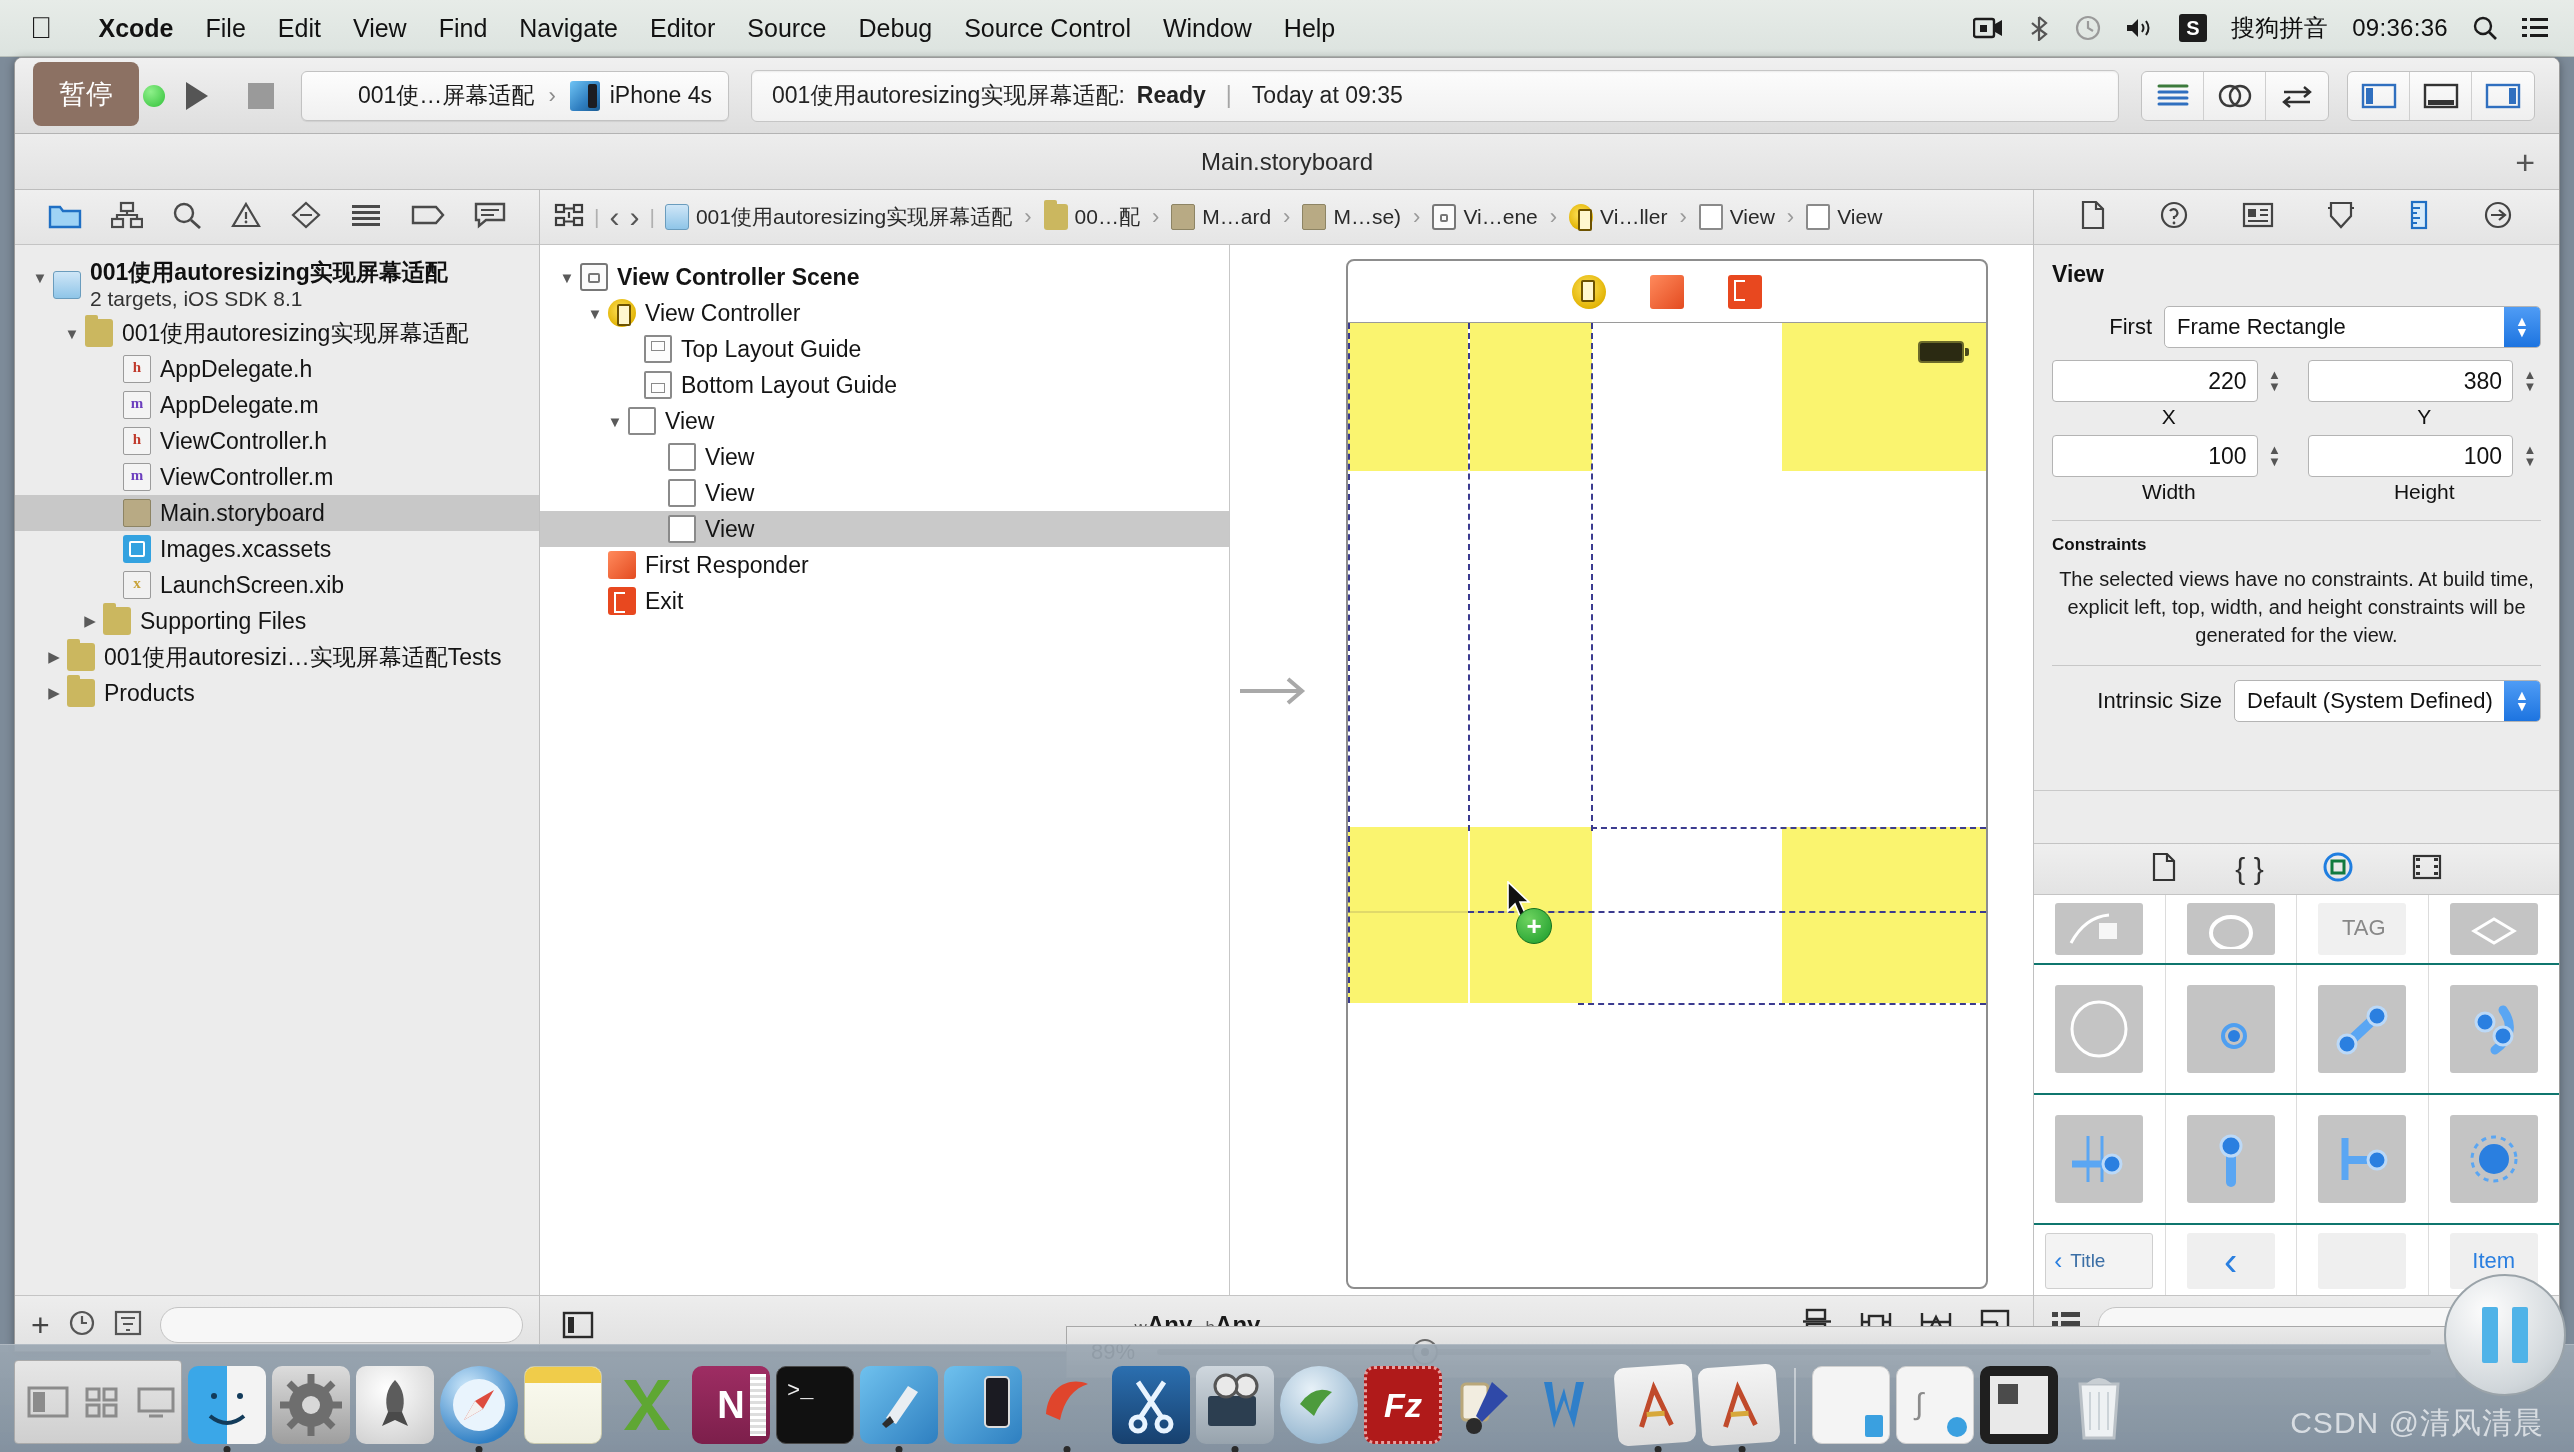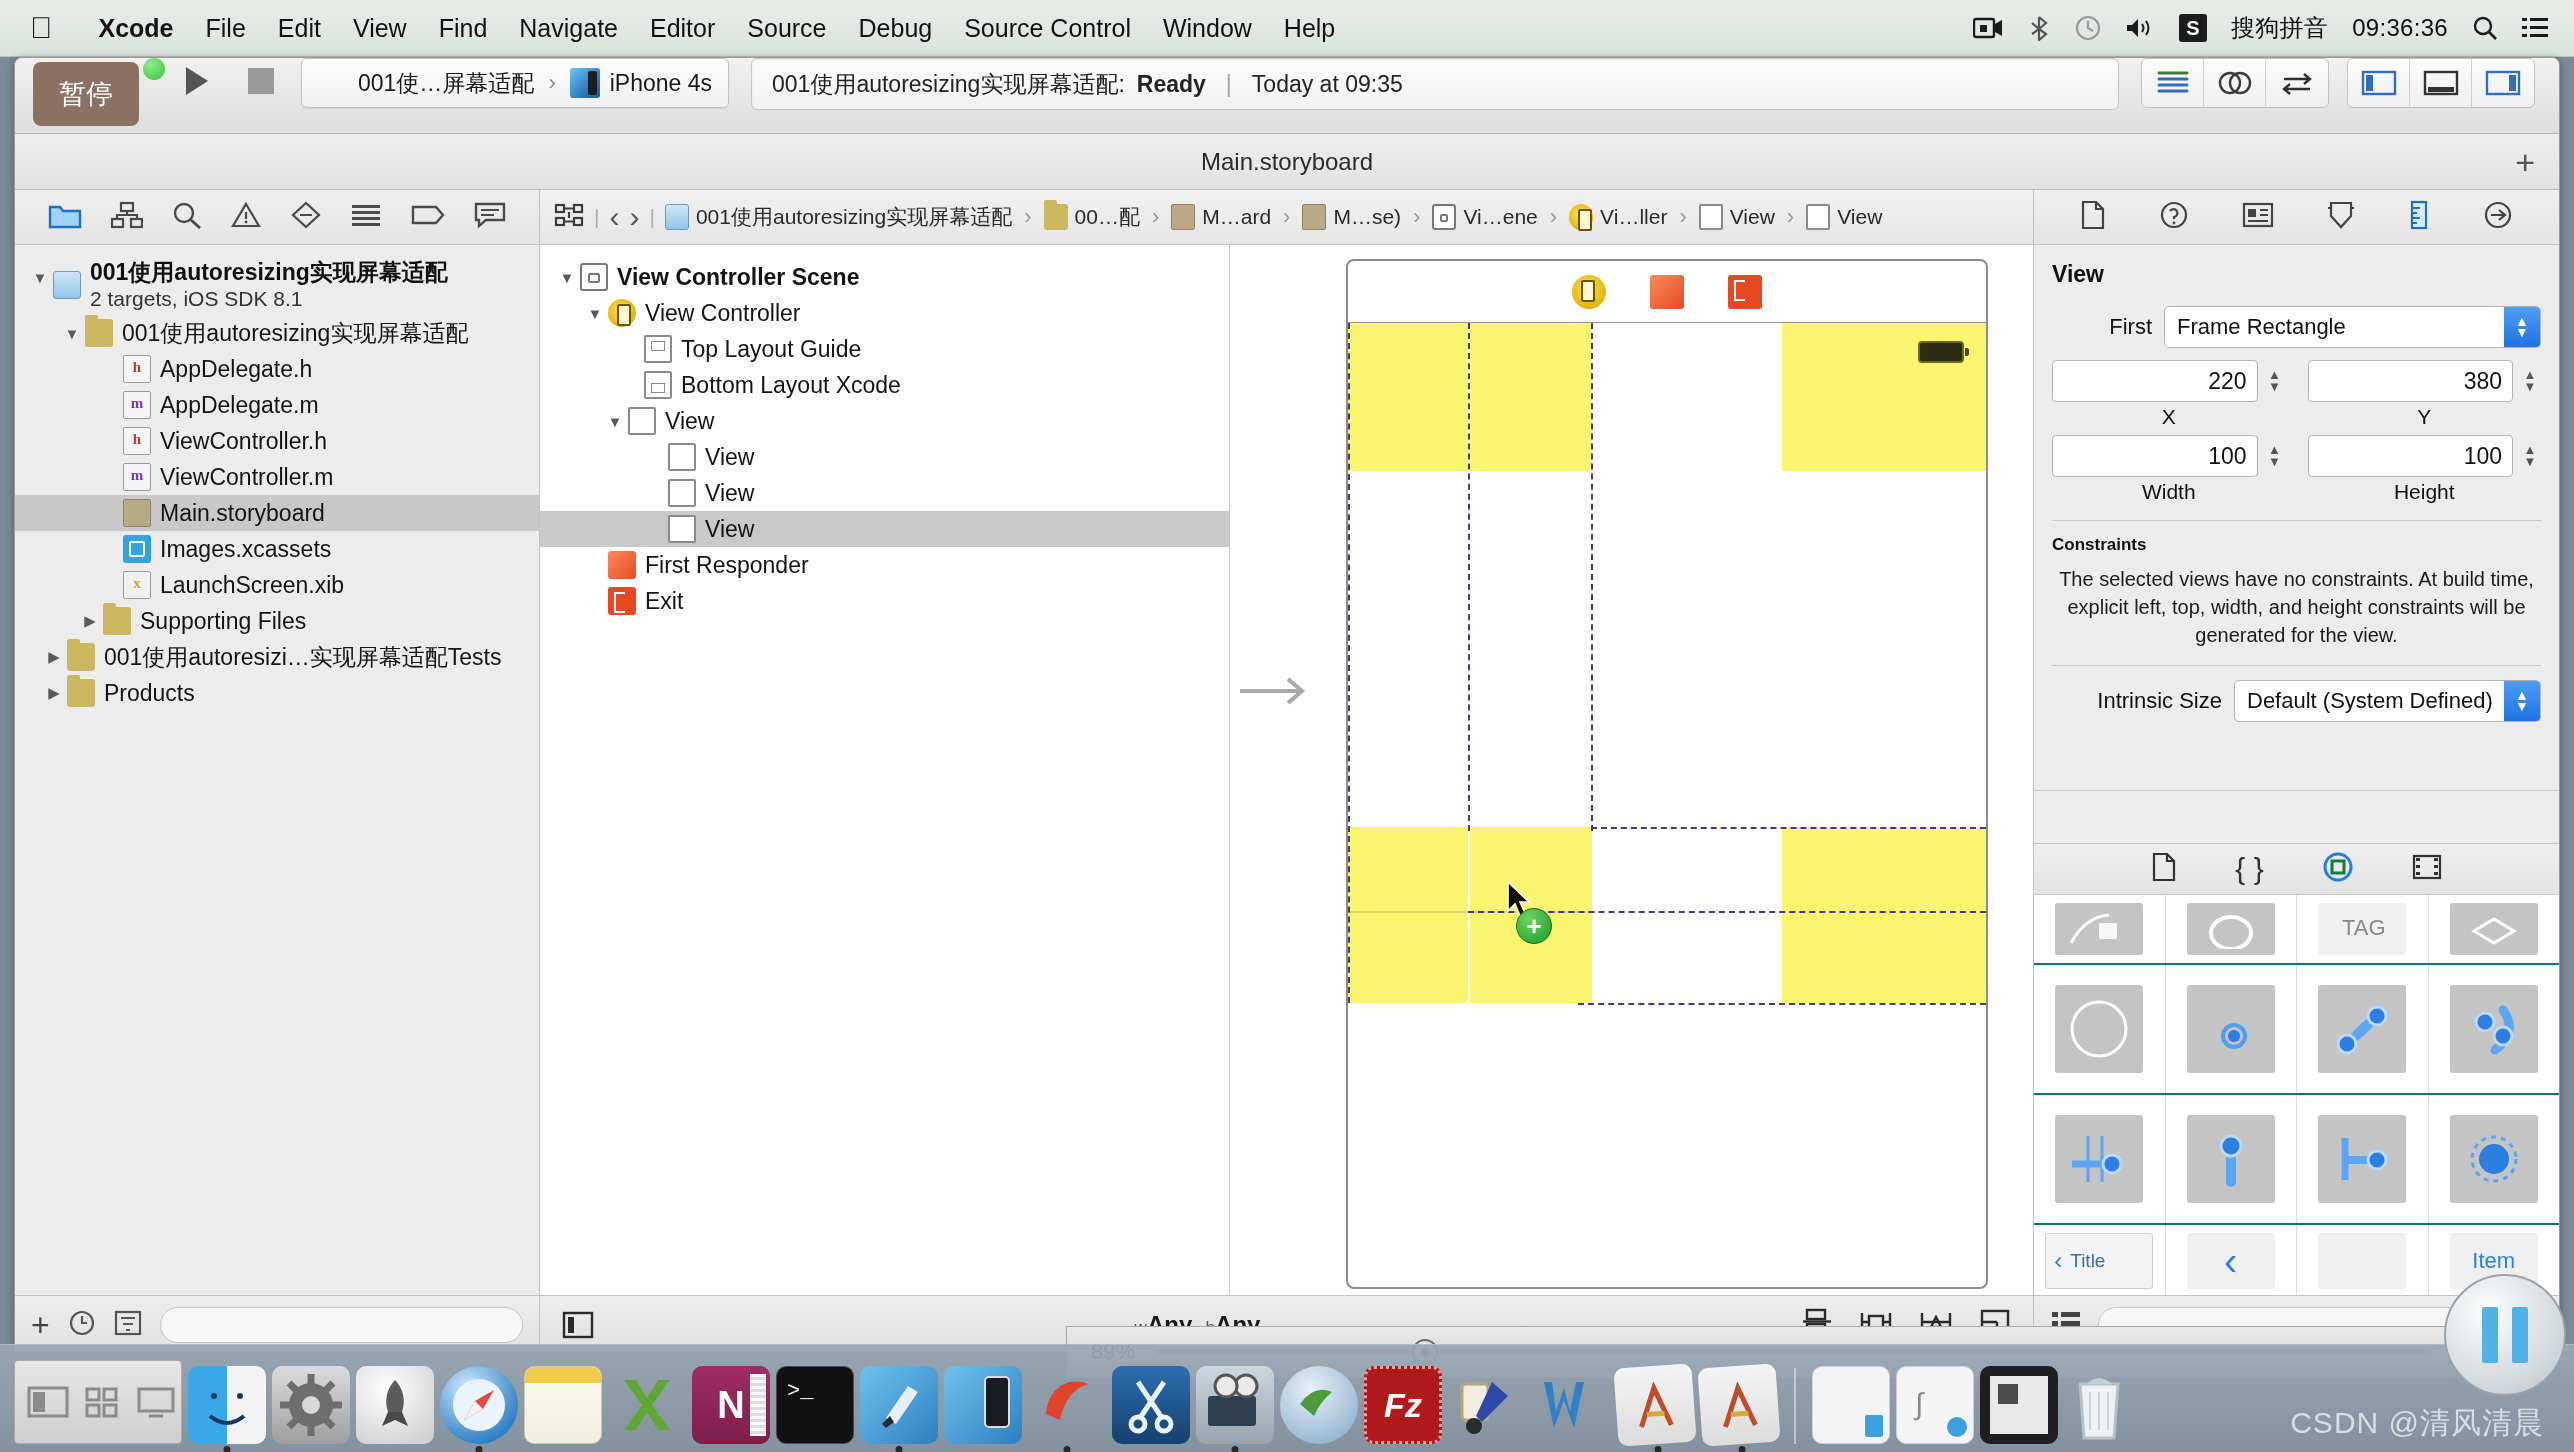--- a/index.html
+++ b/index.html
@@ -44,21 +44,21 @@
     border-radius: 8px 8px 0 0;
     overflow: hidden;
     box-shadow: 0 2px 10px rgba(0,0,0,.35);
   }
 
   
   .toolbar {
     position: relative; height: 76px;
     background: linear-gradient(#f0f0f0, #dedede);
     border-bottom: 1px solid #b3b3b3;
-    display: flex; align-items: flex-start;
+    display: flex; align-items: center;
   }
   .tooltip-pause {
     position: absolute; left: 18px; top: 4px; width: 106px; height: 64px;
     background: #8c7163; color: #fff; border-radius: 8px;
     display: flex; align-items: center; justify-content: center;
     font-size: 27px; z-index: 20;
   }
   .run-dot {
     width: 22px; height: 22px; border-radius: 50%;
     background: radial-gradient(circle at 35% 30%, #8ef08a, #32c13a);
@@ -756,21 +756,21 @@
                 <span>View Controller</span>
               </div>
               <div class="row">
                 <span class="tw" style="margin-left:78px;"></span>
                 <span class="ic16 ic-guide top"></span>
                 <span>Top Layout Guide</span>
               </div>
               <div class="row">
                 <span class="tw" style="margin-left:78px;"></span>
                 <span class="ic16 ic-guide bot"></span>
-                <span>Bottom Layout Xcode</span>
+                <span>Bottom Layout Guide</span>
               </div>
               <div class="row">
                 <span class="tw open" style="margin-left:62px;"></span>
                 <span class="ic16 ic-view"></span>
                 <span>View</span>
               </div>
               <div class="row">
                 <span class="tw" style="margin-left:102px;"></span>
                 <span class="ic16 ic-view"></span>
                 <span>View</span>

